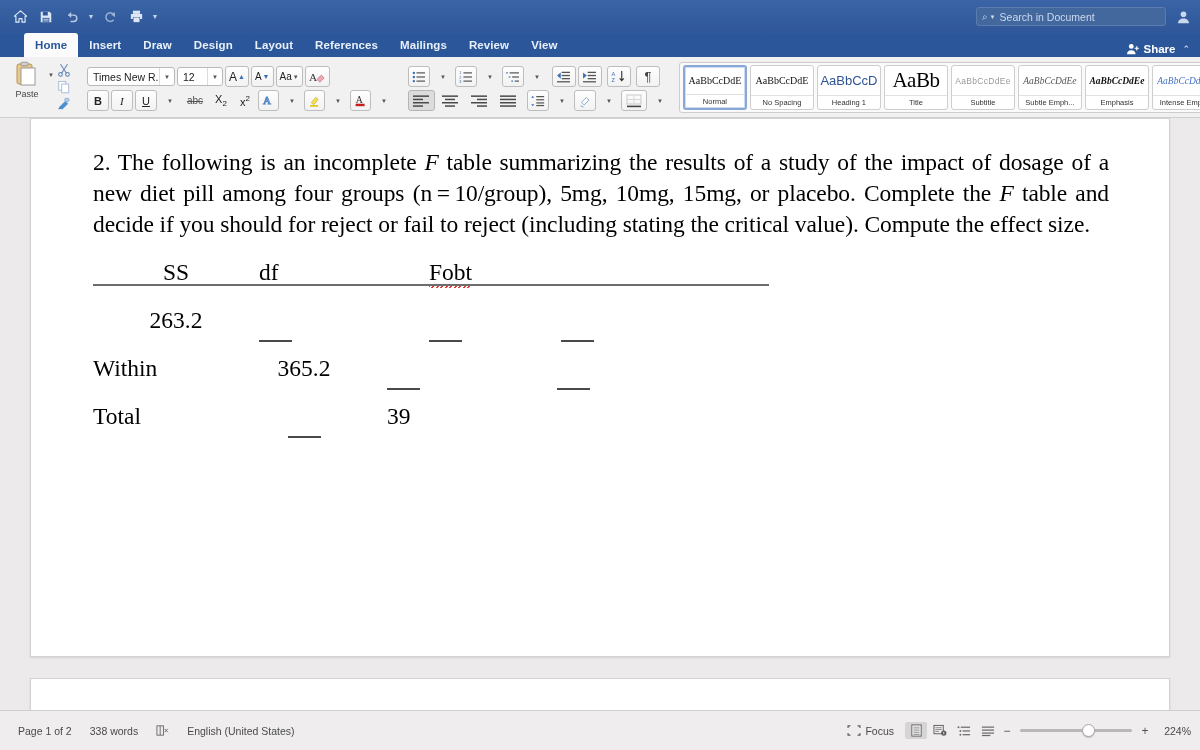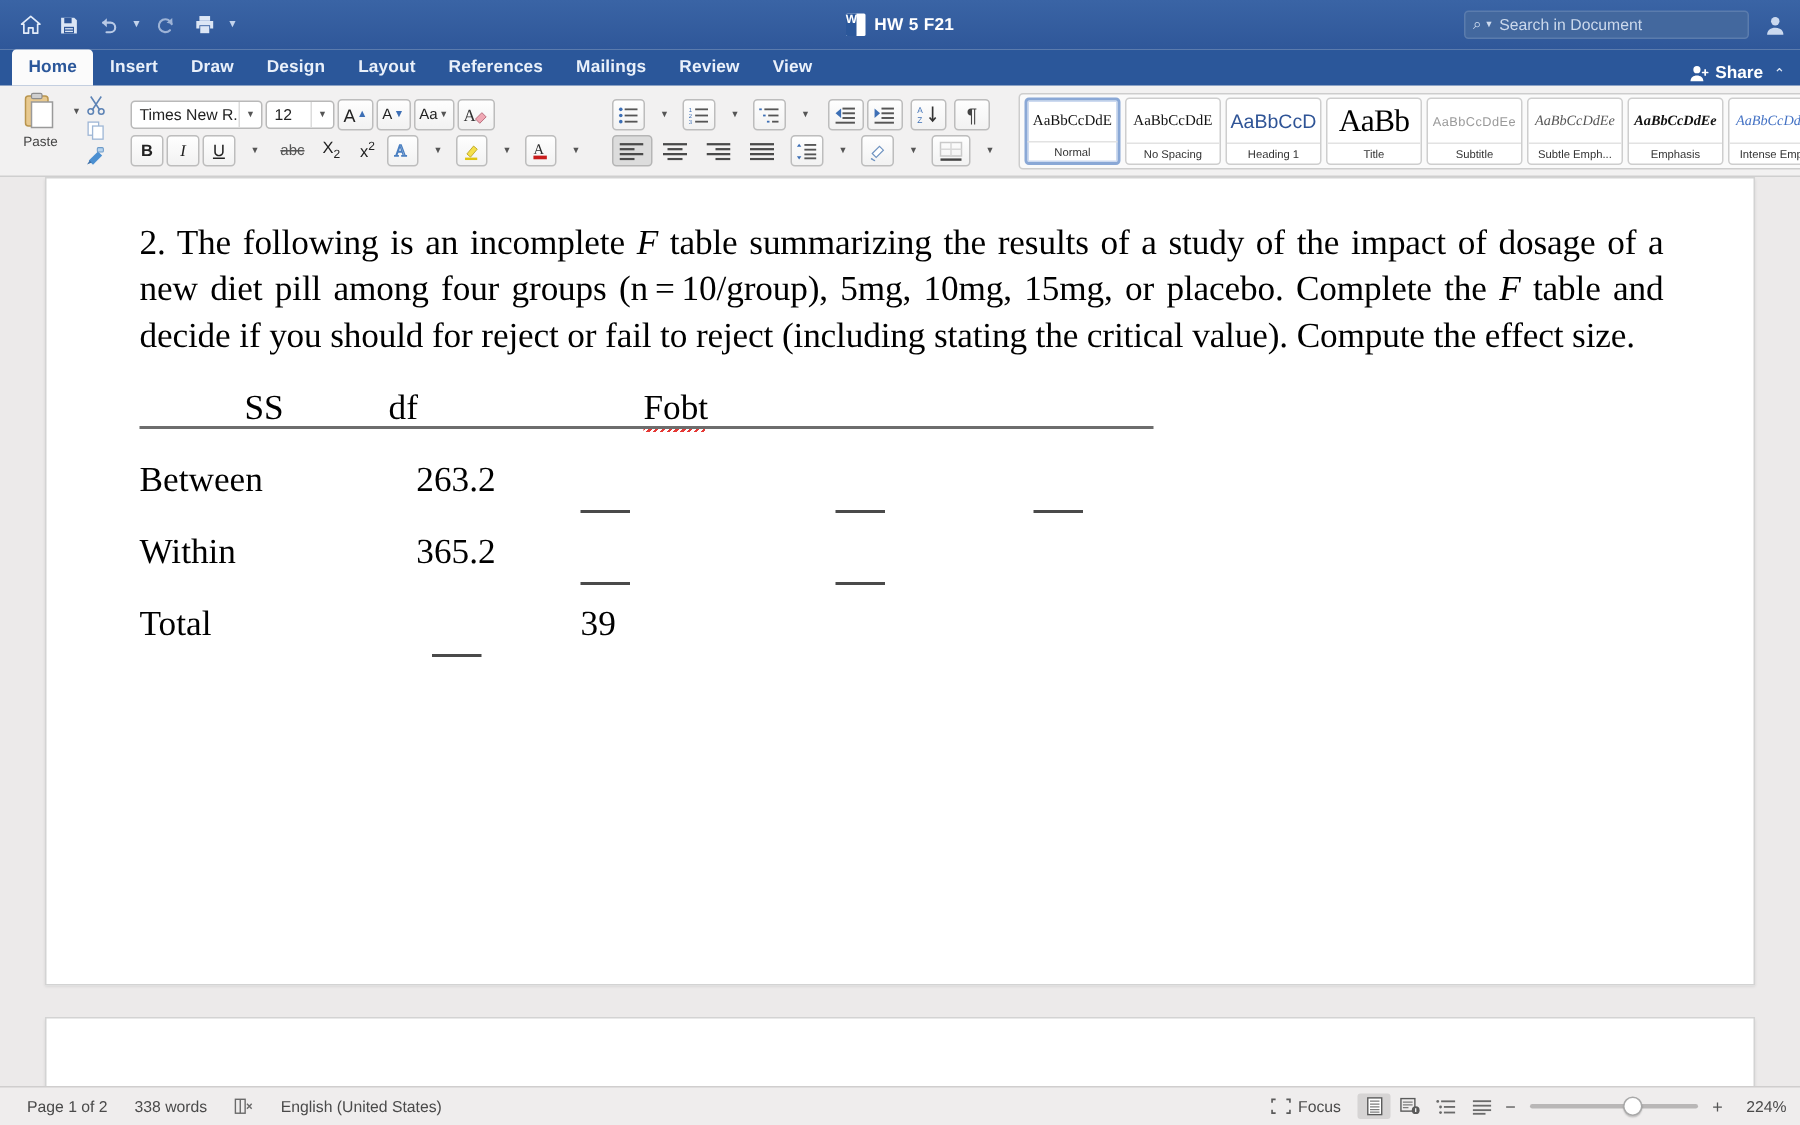--- a/index.html
+++ b/index.html
@@ -68,21 +68,21 @@
   .search-box .mag { color: #cfdcef; font-size: 10px; line-height: 1; }
   .search-box .caret { color: #cfdcef; font-size: 6px; margin-left: -2px; }
   .search-ph { color: #ccd9ec; font-size: 10.5px; }
   .person-icon { color: #c9d8ef; width: 18px; height: 20px; display:flex; align-items:center; justify-content:center;}
 
   
   .ribbon-tabs {
     height: 24px;
     background: #2b579a;
     display: flex; align-items: flex-end;
-    padding-left: 8px;
+    padding-left: 24px;
     position: relative;
   }
   .rtab {
     height: 24px; padding: 0 11px;
     display: flex; align-items: center;
     color: #e9f0fa; font-size: 11.5px; font-weight: bold;
     letter-spacing: .1px;
   }
   .rtab.active {
     background: #fbfbfb; color: #2b579a;
@@ -212,21 +212,21 @@
   }
   .blank.low { margin-bottom: -7px; }
   .sp-err { position:relative; }
   .sp-err::after {
     content:""; position:absolute; left:0; right:2px; bottom:-1px; height:3px;
     background-image: repeating-linear-gradient(135deg,#e53935 0 1.6px, transparent 1.6px 3.2px);
   }
 
   
   .statusbar {
-    position:absolute; left:0; right:0; bottom:0; height:26px;
+    position:absolute; left:0; right:0; bottom:0; height:40px;
     background:#efeded; border-top:1px solid #d0cece;
     display:flex; align-items:center; font-size:10.5px; color:#4a4a4a;
     padding: 0 9px;
   }
   .sb-item { padding: 0 9px; display:flex; align-items:center; gap:4px; white-space:nowrap;}
   .sb-right { margin-left:auto; display:flex; align-items:center; gap:2px; }
   .sb-btn { width:22px; height:17px; display:flex; align-items:center; justify-content:center; border-radius:2px;}
   .sb-btn.on { background:#d6d4d4; }
   .zoom-slider { width: 112px; height:17px; position:relative; display:flex; align-items:center; margin:0 5px;}
   .zoom-track { position:absolute; left:0; right:0; height:3px; background:#b9b7b7; border-radius:2px; }
@@ -269,24 +269,20 @@
     <div class="qat-btn">
       <svg width="15" height="15" viewBox="0 0 16 16">
           <rect x="4.2" y="1.8" width="7.6" height="3.4" fill="#dce6f5"></rect>
           <path d="M2 5.4h12v5.2h-2.2V8.4H4.2v2.2H2z" fill="#dce6f5"></path>
           <rect x="4.8" y="9" width="6.4" height="5" fill="#dce6f5"></rect>
         </svg>
     </div>
     <div class="qat-caret">▼</div>
   </div>
 
-  <div class="doc-title">
-    <span class="doc-icon"></span>
-    <span class="doc-title-text">HW 5 F21</span>
-  </div>
 
   <div class="tb-right">
     <div class="search-box">
       <span class="mag">⌕</span>
       <span class="caret">▼</span>
       <span class="search-ph">Search in Document</span>
     </div>
     <div class="person-icon">
       <svg width="15" height="16" viewBox="0 0 16 16">
           <circle cx="8" cy="5" r="3" fill="#cbd9ef"></circle>
@@ -641,21 +637,20 @@
       <div class="ftable">
 
         <div class="frow-t">
           <div class="fcell c2">SS</div>
           <div class="fcell c3">df</div>
           <div class="fcell c5 sp-err" style="display:inline-block;width:auto;">Fobt</div>
           <div class="hdr-rule"></div>
         </div>
 
         <div class="frow-t">
-          <div class="fcell c1">Between</div>
           <div class="fcell c2">263.2</div>
           <div class="fcell c3"><span class="blank low"></span></div>
           <div class="fcell c4"><span class="blank low"></span></div>
           <div class="fcell c5"><span class="blank low"></span></div>
         </div>
 
         <div class="frow-t">
           <div class="fcell c1">Within</div>
           <div class="fcell c2">365.2</div>
           <div class="fcell c3"><span class="blank low"></span></div>

